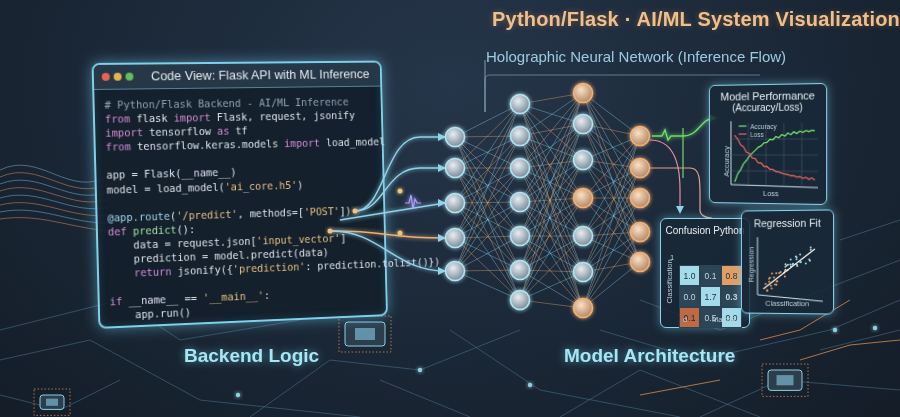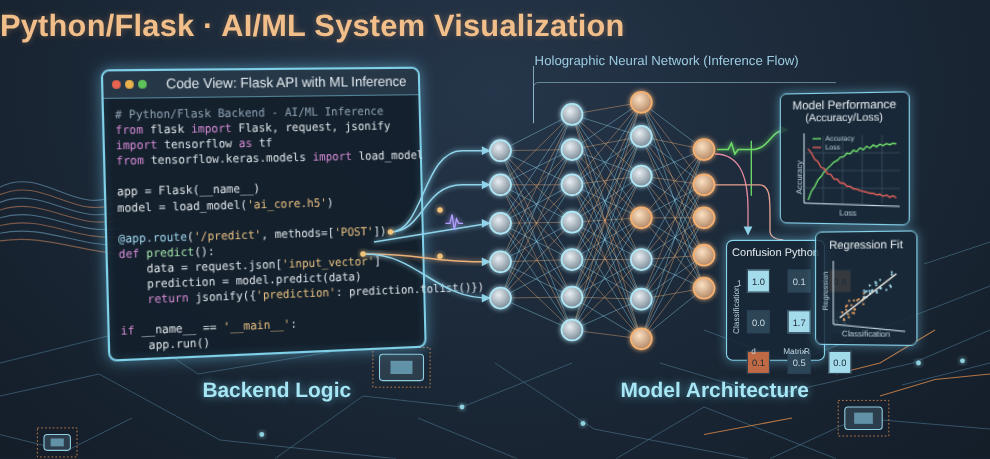--- a/index.html
+++ b/index.html
@@ -1,41 +1,41 @@
 <!DOCTYPE html>
 <html><head>
 <meta charset="utf-8">
 <style>
   html, body { margin:0; padding:0; }
   body { width:900px; height:417px; overflow:hidden; background:#1a2431; font-family:"Liberation Sans", sans-serif; }
   #stage { position:relative; width:900px; height:417px; overflow:hidden;
     background: radial-gradient(ellipse at 50% 20%, #26364a 0%, #1c2a3a 45%, #141d28 100%); }
   svg.layer { position:absolute; left:0; top:0; }
-  .title { position:absolute; left:0; width:900px; top:8px; text-align:left; color:#f2bf8a; font-size:28px; font-weight:bold; letter-spacing:0.2px; text-shadow:0 0 6px rgba(240,170,100,0.35); }
+  .title { position:absolute; left:0; width:900px; top:8px; text-align:right; color:#f2bf8a; font-size:20px; font-weight:bold; letter-spacing:0.2px; text-shadow:0 0 6px rgba(240,170,100,0.35); }
   .code-window { position:absolute; left:95px; top:63px; width:300px; height:262px;
     transform: perspective(900px) rotateY(7deg) rotateZ(-1.5deg); transform-origin:left center;
     background: rgba(18,30,42,0.92); border:2px solid #7fd1ea; border-radius:8px;
     box-shadow: 0 0 14px rgba(110,200,235,0.55), inset 0 0 10px rgba(110,200,235,0.15); }
   .code-titlebar { height:24px; border-bottom:1px solid rgba(127,209,234,0.5); background:rgba(40,58,74,0.9); border-radius:6px 6px 0 0; position:relative; }
   .dot { position:absolute; top:8px; width:8px; height:8px; border-radius:50%; }
   .dot.red { left:8px; background:#e8644f; }
   .dot.yellow { left:20px; background:#e9b24c; }
   .dot.green { left:32px; background:#5fc15a; }
   .code-title { position:absolute; left:58px; top:4px; color:#e2e9ee; font-size:13px; }
   .code-body { padding:8px 10px; font-family:"DejaVu Sans Mono", monospace; font-size:10.6px; line-height:14.1px; color:#dde3e8; white-space:pre; }
   .kw { color:#d58bd6; }
   .str { color:#e8c080; }
   .cm { color:#8ea1b2; }
   .fn { color:#9fe0a8; }
   .deco { color:#9fd6ee; }
   .section-label { position:absolute; color:#a6e6f5; font-size:19px; font-weight:bold; text-shadow:0 0 8px rgba(120,220,245,0.6); }
-  .nn-label { position:absolute; left:486px; top:48px; color:#9ccbe0; font-size:12px; }
+  .nn-label { position:absolute; left:486px; top:48px; color:#9ccbe0; font-size:15px; }
   .panel { position:absolute; background:rgba(24,40,55,0.85); border:1.5px solid #88d5ee; border-radius:6px; box-shadow:0 0 10px rgba(120,210,240,0.5); }
   .panel-title { text-align:center; color:#e8eef2; font-size:11px; }
-  .cm-grid { position:absolute; left:18px; top:26px; width:63px; height:49px; display:grid; grid-template-columns:repeat(3,21px); grid-template-rows:repeat(3,21px);gap:16px; }
+  .cm-grid { position:absolute; left:18px; top:46px; width:63px; height:49px; display:grid; grid-template-columns:repeat(3,21px); grid-template-rows:repeat(3,21px); }
   .cm-cell { display:flex; align-items:center; justify-content:center; font-size:8.5px; color:#1c2a36; border:0.5px solid #2b4255; }
   .axis-text { position:absolute; color:#b9cfdb; font-size:7.5px; }
 </style>
 </head>
 <body>
 
 <div id="stage">
 
   <svg class="layer" id="bg-svg" width="900" height="417">
       <defs>

